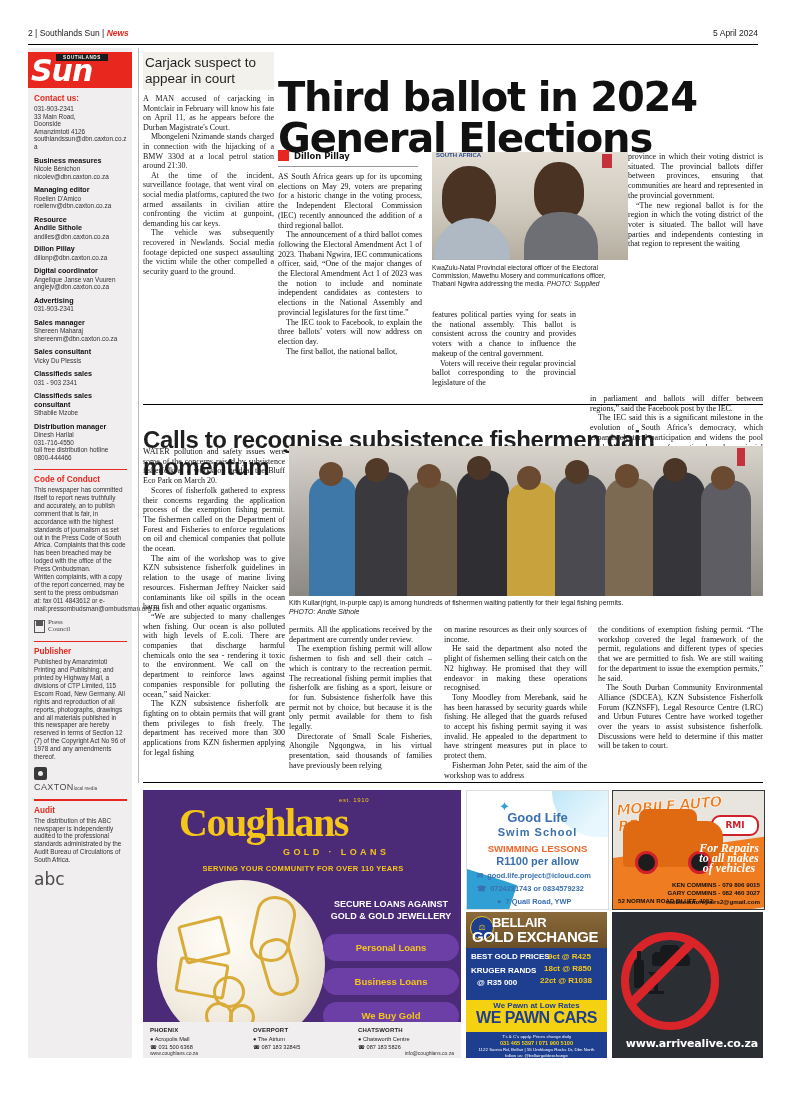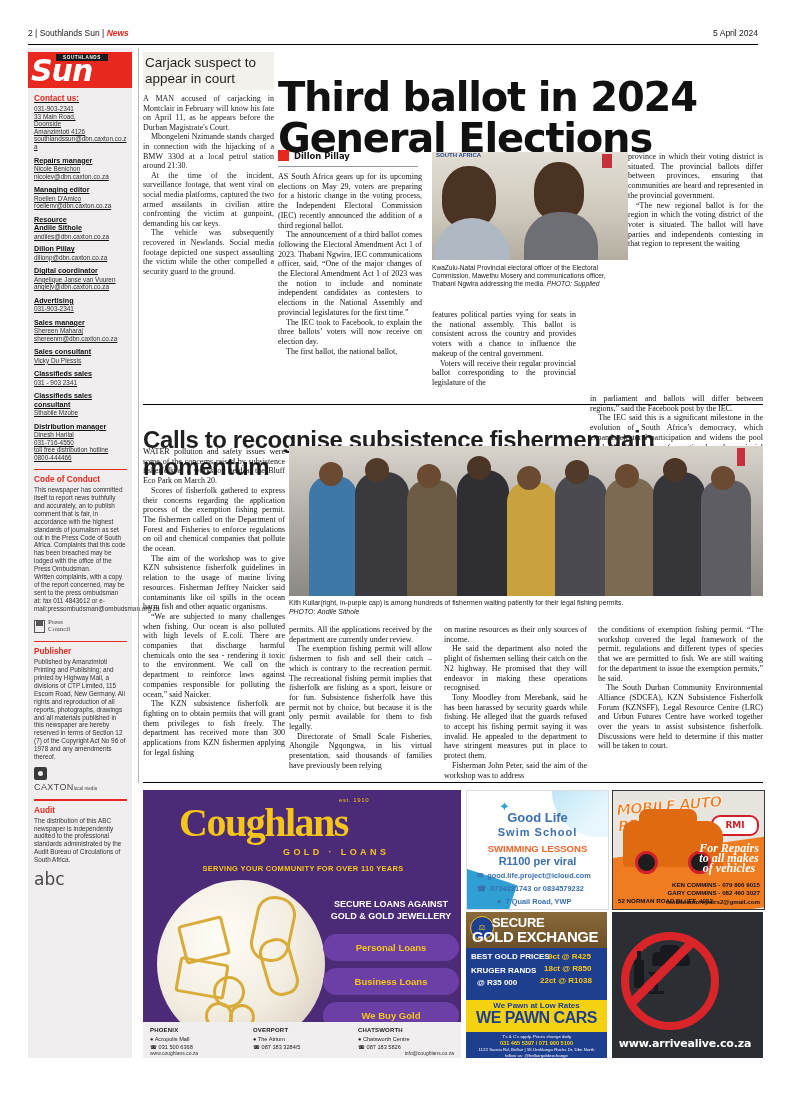--- a/index.html
+++ b/index.html
@@ -15,21 +15,21 @@
 
   
   .sidebar{position:absolute;left:28px;top:48px;width:104px;height:1010px;background:#f0eeee;font-family:"Liberation Sans",sans-serif;}
   .logo{position:absolute;left:0;top:4px;width:104px;height:36px;background:#e8281e;overflow:hidden;}
   .logo .slab{position:absolute;left:28px;top:2px;width:52px;height:7px;background:#1a1a1a;color:#fff;font-size:4.6px;letter-spacing:.6px;text-align:center;line-height:7px;font-weight:bold;}
   .logo .word{position:absolute;left:3px;top:3px;width:98px;font-size:30px;font-weight:bold;font-style:italic;color:#fff;letter-spacing:-1px;line-height:32px;font-family:"DejaVu Sans",sans-serif;}
   .sb-pad{position:absolute;left:6px;top:46px;width:93px;}
   .sb-h{color:#e8281e;font-weight:bold;font-size:8.2px;margin:0 0 1px 0;line-height:10px;}
   .sb-h2{color:#111;font-weight:bold;font-size:7.2px;margin:6px 0 0 0;line-height:8.4px;}
   .sb-t{color:#333;font-size:6.4px;line-height:7.6px;margin:0;word-wrap:break-word;}
-  .sb-block{margin-bottom:5px;text-decoration:underline;}
+  .sb-block{margin-bottom:5px;}
   .sb-rule{height:1.6px;background:#e8281e;margin:7px 0 5px 0;}
   .sb-body{color:#333;font-size:6.4px;line-height:7.9px;}
   .presscouncil{margin:6px 0 4px 0;display:flex;align-items:center;gap:3px;}
   .pc-box{width:9px;height:11px;border:1.2px solid #555;position:relative;}
   .pc-box:after{content:"";position:absolute;left:1px;top:0;width:7px;height:5px;background:#555;}
   .pc-txt{font-family:"Liberation Serif",serif;font-size:7px;line-height:7.5px;color:#444;}
   .caxton{margin:6px 0 4px 0;}
   .cx-mark{width:13px;height:13px;background:#3a3a3a;border-radius:2px;position:relative;margin-bottom:2px;}
   .cx-mark:after{content:"";position:absolute;left:4px;top:4px;width:5px;height:5px;border-radius:50%;background:#f0eeee;}
   .cx-name{font-size:9px;letter-spacing:.4px;color:#4a4a4a;font-family:"Liberation Sans",sans-serif;}
@@ -141,21 +141,21 @@
   .dd-bar:after{content:"";position:absolute;left:-4px;top:36px;width:90px;height:9px;background:#d9252a;transform:rotate(-45deg);}
   .dd-car{position:absolute;left:40px;top:40px;width:38px;height:14px;background:#17191c;border-radius:5px 8px 3px 3px;}
   .dd-car:before{content:"";position:absolute;left:8px;top:-7px;width:20px;height:9px;background:#17191c;border-radius:5px 5px 0 0;}
   .dd-bot{position:absolute;left:22px;top:48px;width:10px;height:28px;background:#17191c;border-radius:2px;}
   .dd-bot:before{content:"";position:absolute;left:3px;top:-9px;width:4px;height:10px;background:#17191c;}
   .dd-gl{position:absolute;left:36px;top:60px;width:16px;height:10px;background:#17191c;clip-path:polygon(0 0,100% 0,55% 100%,45% 100%);}
   .dd-gl2{position:absolute;left:42px;top:70px;width:4px;height:10px;background:#17191c;}
   .dd-gl3{position:absolute;left:36px;top:79px;width:16px;height:3px;background:#17191c;}
   .dd-txt{position:absolute;right:6px;top:18px;width:76px;text-align:right;font-family:"DejaVu Sans",sans-serif;font-weight:bold;font-size:18px;line-height:22px;color:#fff;letter-spacing:-.4px;}
   .dd-txt .red{color:#e23c3c;}
-  .dd-url{position:absolute;left:0;bottom:8px;width:146px;text-align:center;font-family:"DejaVu Sans",sans-serif;font-weight:bold;font-size:11px;color:#fff;letter-spacing:-.2px;}
+  .dd-url{position:absolute;left:0;bottom:8px;width:146px;text-align:right;font-family:"DejaVu Sans",sans-serif;font-weight:bold;font-size:11px;color:#fff;letter-spacing:-.2px;}
 
   
   .ph-sky{position:absolute;inset:0;background:linear-gradient(180deg,#cfd6da 0%,#b6bcc0 40%,#8f9599 100%);}
   .blob{position:absolute;border-radius:50%;}
 </style>
 </head>
 <body>
 
 <div class="page">
 
@@ -178,21 +178,21 @@
         <div class="sb-h">Contact us:</div>
         <div class="sb-t" style="white-space:pre-line">031-903-2341
 33 Main Road,
 Doonside
 Amanzimtoti 4126
 southlandssun@dbn.caxton.co.za</div>
       </div>
 
       <div id="staff-list">
           <div class="sb-block">
-            <div class="sb-h2">Repairs manager</div>
+            <div class="sb-h2">Business measures</div>
             <div class="sb-t">Nicole Bénichon</div>
             <div class="sb-t" style="white-space: pre-line;">nicolev@dbn.caxton.co.za</div>
           </div>
           <div class="sb-block">
             <div class="sb-h2">Managing editor</div>
             <div class="sb-t">Roelien D'Amico</div>
             <div class="sb-t" style="white-space: pre-line;">roelienv@dbn.caxton.co.za</div>
           </div>
           <div class="sb-block">
             <div class="sb-h2">Resource</div>
@@ -297,21 +297,21 @@
     <div style="position:absolute;right:16px;top:2px;width:10px;height:14px;background:#c6323c;"></div>
   </div>
   <div class="cap1">
     <span>KwaZulu-Natal Provincial electoral officer of the Electoral Commission, Mawethu Mosery and communications officer, Thabani Ngwira addressing the media.</span>
     <span class="ph"><span>PHOTO:</span> <span>Supplied</span></span>
   </div>
 
   <div class="lead-c1 colp" id="lead-c1">
       <p class="first">AS South Africa gears up for its upcoming elections on May 29, voters are preparing for a historic change in the voting process, the Independent Electoral Commission (IEC) recently announced the addition of a third regional ballot.</p>
       <p>The announcement of a third ballot comes following the Electoral Amendment Act 1 of 2023. Thabani Ngwira, IEC communications officer, said, “One of the major changes of the Electoral Amendment Act 1 of 2023 was the notion to include and nominate independent candidates as contesters to elections in the National Assembly and provincial legislatures for the first time.”</p>
-      <p>The IEC took to Facebook, to explain the three ballots’ voters will now receive on election day.</p>
+      <p>The IEC took to Facebook, to explain the three ballots’ voters will now address on election day.</p>
       <p>The first ballot, the national ballot,</p>
     </div>
   <div class="lead-c2 colp" id="lead-c2">
       <p class="first">features political parties vying for seats in the national assembly. This ballot is consistent across the country and provides voters with a chance to influence the makeup of the central government.</p>
       <p>Voters will receive their regular provincial ballot corresponding to the provincial legislature of the</p>
     </div>
   <div class="lead-c3 colp" id="lead-c3">
       <p class="first">province in which their voting district is situated. The provincial ballots differ between provinces, ensuring that communities are heard and represented in the provincial government.</p>
       <p>“The new regional ballot is for the region in which the voting district of the voter is situated. The ballot will have parties and independents contesting in that region to represent the waiting</p>
     </div>
@@ -422,39 +422,39 @@
 
   <div class="ad-swim">
     <div class="sw-wave"></div>
     <div class="sw-wave2"></div>
     <div class="sw-splash">✦</div>
     <div class="sw-name">
       <span>Good Life</span>
       <small>Swim School</small>
     </div>
     <div class="sw-less">SWIMMING LESSONS</div>
-    <div class="sw-price">R1100 per viral</div>
+    <div class="sw-price">R1100 per allow</div>
     <div class="sw-line" style="top:80px">
       <span>✉</span>
       <span>good.life.project@icloud.com</span>
     </div>
     <div class="sw-line" style="top:93px">
       <span>☎</span>
       <span>0724231743 or 0834579232</span>
     </div>
     <div class="sw-line" style="top:106px;left:30px">
       <span>●</span>
       <span>7 Quail Road, YWP</span>
     </div>
   </div>
 
   <div class="ad-bellair">
     <div class="bl-top"></div>
     <div class="bl-emb">⚖</div>
-    <div class="bl-t1">SECURE</div>
+    <div class="bl-t1">BELLAIR</div>
     <div class="bl-t2">GOLD EXCHANGE</div>
 
     <div class="bl-row" style="left:5px;top:40px">BEST GOLD PRICES</div>
     <div class="bl-row bl-val" style="left:82px;top:40px"><span>9ct</span> <span>@ R425</span></div>
     <div class="bl-row bl-val" style="left:78px;top:52px"><span>18ct</span> <span>@ R850</span></div>
     <div class="bl-row bl-val" style="left:74px;top:64px"><span>22ct</span> <span>@ R1038</span></div>
     <div class="bl-row" style="left:5px;top:54px">KRUGER RANDS</div>
     <div class="bl-row" style="left:11px;top:66px">@ R35 000</div>
 
     <div class="bl-yellow">

